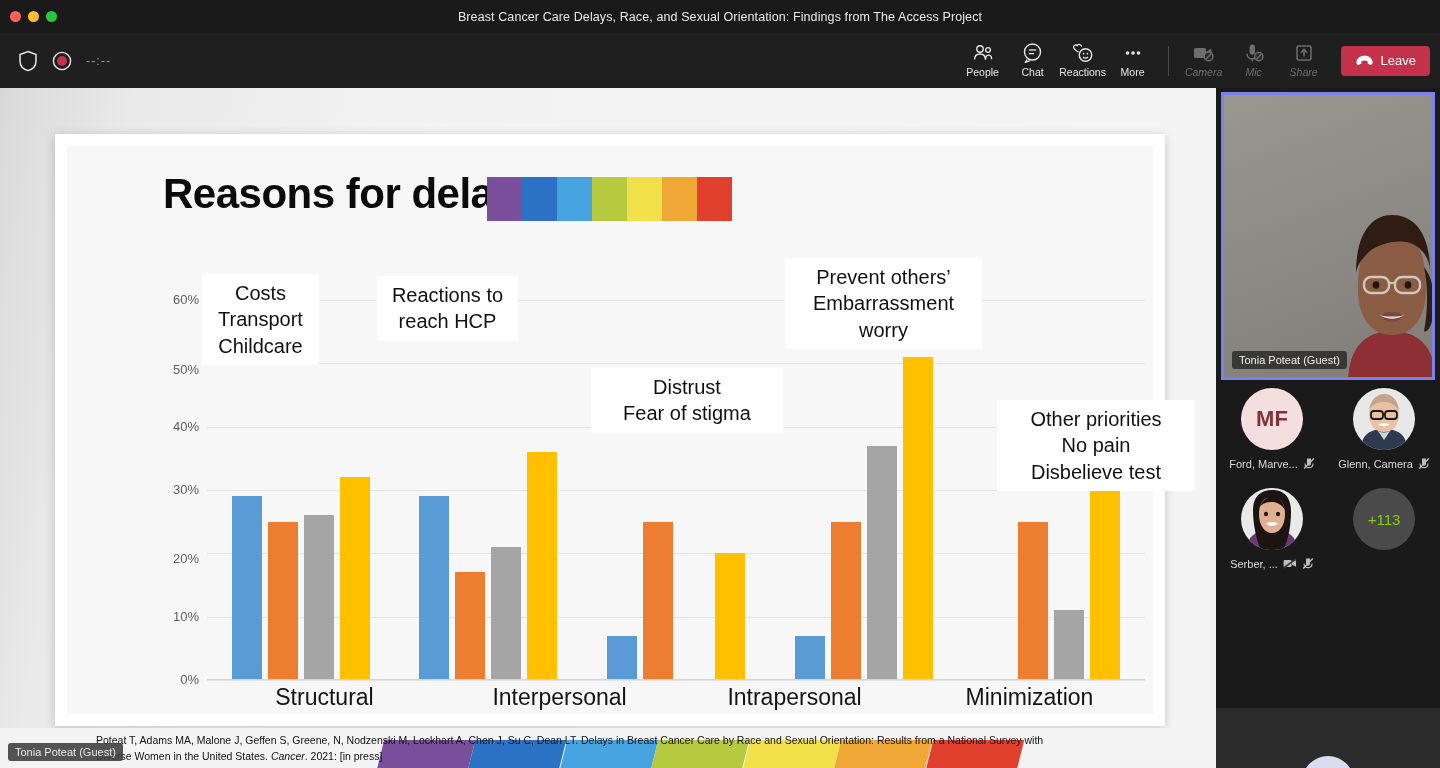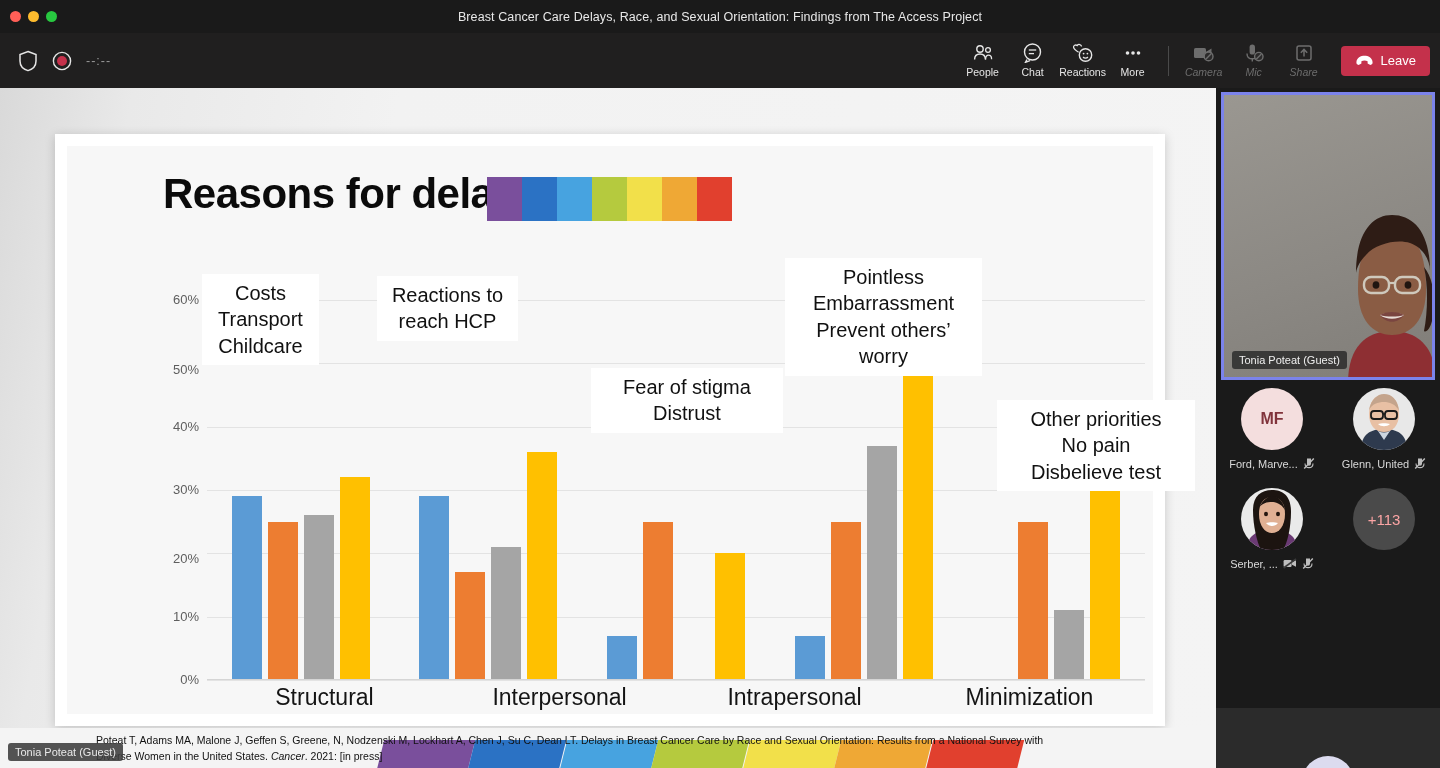--- a/index.html
+++ b/index.html
@@ -140,28 +140,28 @@
     font-size:11px; padding:3px 7px; border-radius:3px;
   }
   #ptiles{
     position:absolute; left:0; top:300px; width:224px;
     display:flex; flex-wrap:wrap;
   }
   .ptile{ width:112px; height:100px; display:flex; flex-direction:column; align-items:center; }
   .pav{
     width:62px; height:62px; border-radius:50%; overflow:hidden; position:relative;
     display:flex; align-items:center; justify-content:center;
-    font-size:16px; font-weight:bold;
+    font-size:22px; font-weight:bold;
   }
   .prow{ display:flex; align-items:center; gap:5px; margin-top:7px; }
   .pname{ color:#d8d8d8; font-size:11px; white-space:nowrap; }
   #overflow-tile{ width:112px; height:100px; display:flex; flex-direction:column; align-items:center; }
   #overflow-av{
     width:62px; height:62px; border-radius:50%; background:#4a4a4a;
-    color:#fca5a5; font-size:15px; display:flex; align-items:center; justify-content:center;
+    color:#84cc16; font-size:15px; display:flex; align-items:center; justify-content:center;
   }
   #bottom-tile{
     position:absolute; left:0; top:620px; width:224px; height:148px;
     background:#2b2b2b; display:flex; align-items:center; justify-content:center;
   }
   #bottom-av{
     width:52px; height:52px; border-radius:50%; background:#dcdbef;
     color:#3b3b58; font-size:18px; font-weight:bold;
     display:flex; align-items:center; justify-content:center;
   }
@@ -380,27 +380,26 @@
         <div class="callout" style="left:135px;top:128px;width:117px;">
             <div>Costs</div>
             <div>Transport</div>
             <div>Childcare</div>
           </div>
         <div class="callout" style="left:310px;top:130px;width:141px;">
             <div>Reactions to</div>
             <div>reach HCP</div>
           </div>
         <div class="callout" style="left:524px;top:222px;width:192px;">
+            <div>Distrust</div>
             <div>Fear of stigma</div>
-            <div>Distrust</div>
           </div>
         <div class="callout" style="left:718px;top:112px;width:197px;">
-            <div>Pointless</div>
+            <div>Prevent others’</div>
             <div>Embarrassment</div>
-            <div>Prevent others’</div>
             <div>worry</div>
           </div>
         <div class="callout" style="left:930px;top:254px;width:198px;">
             <div>Other priorities</div>
             <div>No pain</div>
             <div>Disbelieve test</div>
           </div>
       </div>
     </div>
 
@@ -467,21 +466,21 @@
             <path d="M23 40 L31 52 L39 40 C36 46 26 46 23 40 Z" fill="#cdd6e0"></path>
             <path d="M16 26 C16 13 22 7 31 7 C40 7 46 13 46 26 C46 37 40 44 31 44 C22 44 16 37 16 26 Z" fill="#e8c0a4"></path>
             <path d="M16 22 C18 12 24 6 31 6 C39 6 45 12 46 23 C43 16 36 14 31 14 C25 14 19 16 16 22 Z" fill="#c4a48c"></path>
             <rect x="18" y="23" width="12" height="8" rx="3" fill="none" stroke="#1a1a1a" stroke-width="1.8"></rect>
             <rect x="32" y="23" width="12" height="8" rx="3" fill="none" stroke="#1a1a1a" stroke-width="1.8"></rect>
             <line x1="30" y1="26" x2="32" y2="26" stroke="#1a1a1a" stroke-width="1.6"></line>
             <path d="M25 36 C28 39 34 39 37 36 C34 35 28 35 25 36 Z" fill="#fff"></path>
           </svg>
         </div>
         <div class="prow">
-          <span class="pname">Glenn, United</span>
+          <span class="pname">Glenn, Camera</span>
           <span>
             <svg width="12" height="13" viewBox="0 0 12 13">
               <path d="M4 1.6 h4 v5.2 a2 2 0 0 1 -4 0 Z" fill="#bdbdbd"></path>
               <path d="M2 6.4 C2 9.2 3.8 10.6 6 10.6 C8.2 10.6 10 9.2 10 6.4" fill="none" stroke="#bdbdbd" stroke-width="1.1"></path>
               <line x1="1.2" y1="11.6" x2="10.8" y2="1.4" stroke="#bdbdbd" stroke-width="1.4"></line>
             </svg>
           </span>
         </div>
       </div>
       <div class="ptile">

